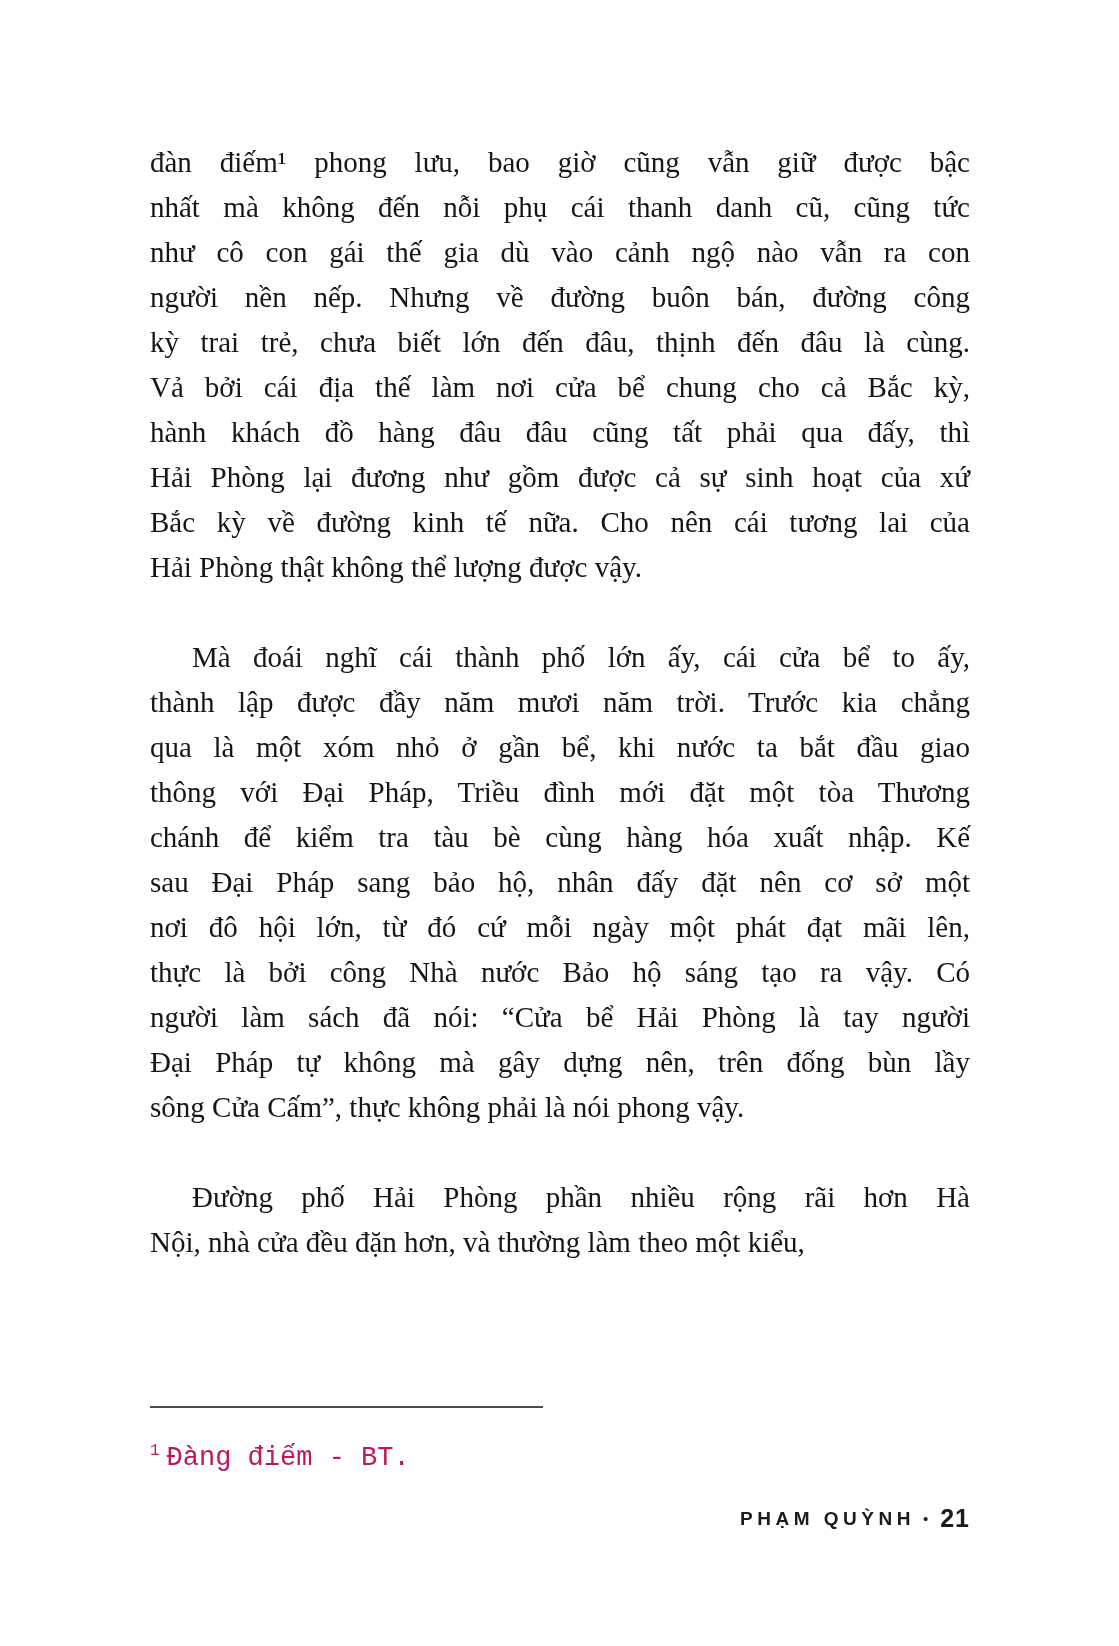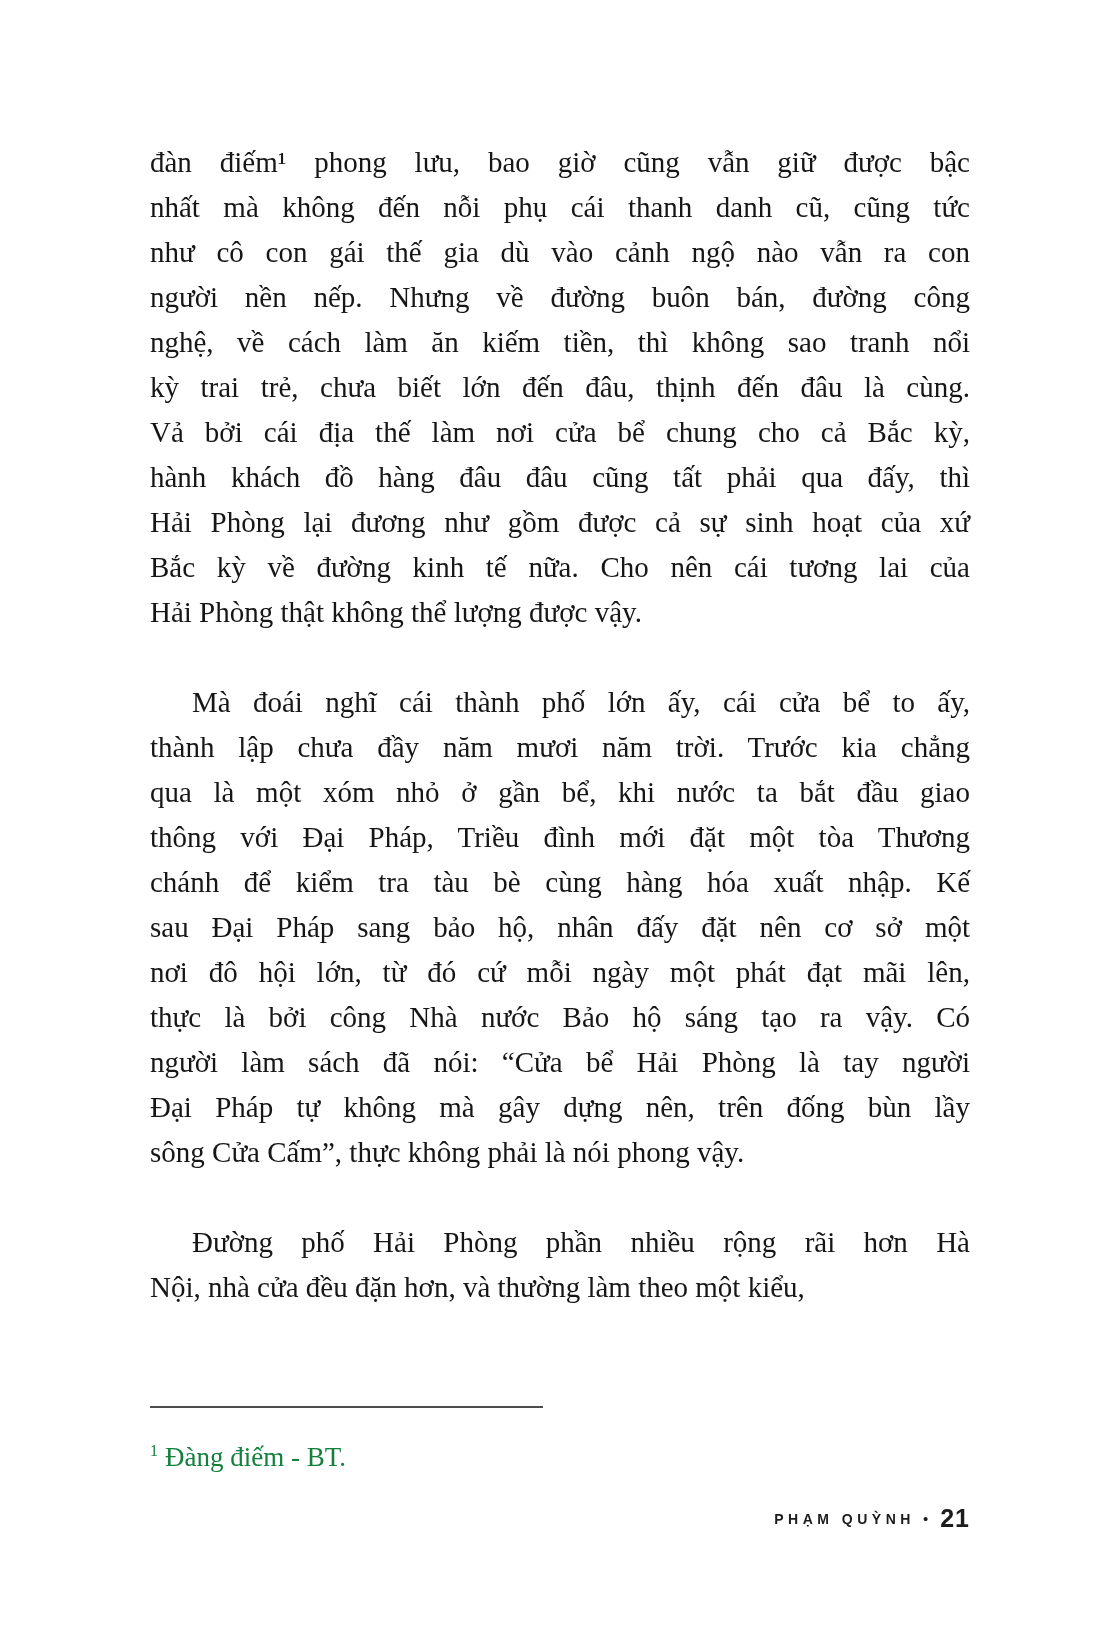--- a/index.html
+++ b/index.html
@@ -41,40 +41,41 @@
   .footnote-rule {
     border: none;
     border-top: 2px solid #4d4d4d;
     width: 393px;
     margin: 0;
   }
   .footnote {
     margin-top: 26px;
     font-size: 27px;
     line-height: 34px;
-    color: #15803d;
+    color: #be185d;
+    font-family: Liberation Mono, monospace;
   }
   .footnote sup {
     font-size: 16px;
     vertical-align: super;
     margin-right: 7px;
   }
   .page-footer {
     position: absolute;
     top: 1504px;
     left: 150px;
     width: 820px;
     display: flex;
     justify-content: flex-end;
     align-items: center;
     font-family: "Liberation Sans", sans-serif;
     color: #1c1c1c;
   }
   .footer-author {
-    font-size: 14px;
+    font-size: 19px;
     font-weight: 600;
     letter-spacing: 4.5px;
   }
   .footer-sep {
     font-size: 15px;
     margin: 0 12px 0 8px;
   }
   .footer-pagenum {
     font-size: 25px;
     font-weight: 700;
@@ -85,31 +86,30 @@
 <body>
 
 <div class="page">
 
   <main class="body-text" id="body-text">
       <div class="paragraph">
         <div class="line first">đàn điếm¹ phong lưu, bao giờ cũng vẫn giữ được bậc</div>
         <div class="line">nhất mà không đến nỗi phụ cái thanh danh cũ, cũng tức</div>
         <div class="line">như cô con gái thế gia dù vào cảnh ngộ nào vẫn ra con</div>
         <div class="line">người nền nếp. Nhưng về đường buôn bán, đường công</div>
-        <div class="line">nghệ, về cách làm ăn kiếm tiền, thì không sao tranh nổi</div>
         <div class="line">kỳ trai trẻ, chưa biết lớn đến đâu, thịnh đến đâu là cùng.</div>
         <div class="line">Vả bởi cái địa thế làm nơi cửa bể chung cho cả Bắc kỳ,</div>
         <div class="line">hành khách đồ hàng đâu đâu cũng tất phải qua đấy, thì</div>
         <div class="line">Hải Phòng lại đương như gồm được cả sự sinh hoạt của xứ</div>
         <div class="line">Bắc kỳ về đường kinh tế nữa. Cho nên cái tương lai của</div>
         <div class="line last">Hải Phòng thật không thể lượng được vậy.</div>
       </div>
       <div class="paragraph indent">
         <div class="line first">Mà đoái nghĩ cái thành phố lớn ấy, cái cửa bể to ấy,</div>
-        <div class="line">thành lập chưa đầy năm mươi năm trời. Trước kia chẳng</div>
+        <div class="line">thành lập được đầy năm mươi năm trời. Trước kia chẳng</div>
         <div class="line">qua là một xóm nhỏ ở gần bể, khi nước ta bắt đầu giao</div>
         <div class="line">thông với Đại Pháp, Triều đình mới đặt một tòa Thương</div>
         <div class="line">chánh để kiểm tra tàu bè cùng hàng hóa xuất nhập. Kế</div>
         <div class="line">sau Đại Pháp sang bảo hộ, nhân đấy đặt nên cơ sở một</div>
         <div class="line">nơi đô hội lớn, từ đó cứ mỗi ngày một phát đạt mãi lên,</div>
         <div class="line">thực là bởi công Nhà nước Bảo hộ sáng tạo ra vậy. Có</div>
         <div class="line">người làm sách đã nói: “Cửa bể Hải Phòng là tay người</div>
         <div class="line">Đại Pháp tự không mà gây dựng nên, trên đống bùn lầy</div>
         <div class="line last">sông Cửa Cấm”, thực không phải là nói phong vậy.</div>
       </div>

